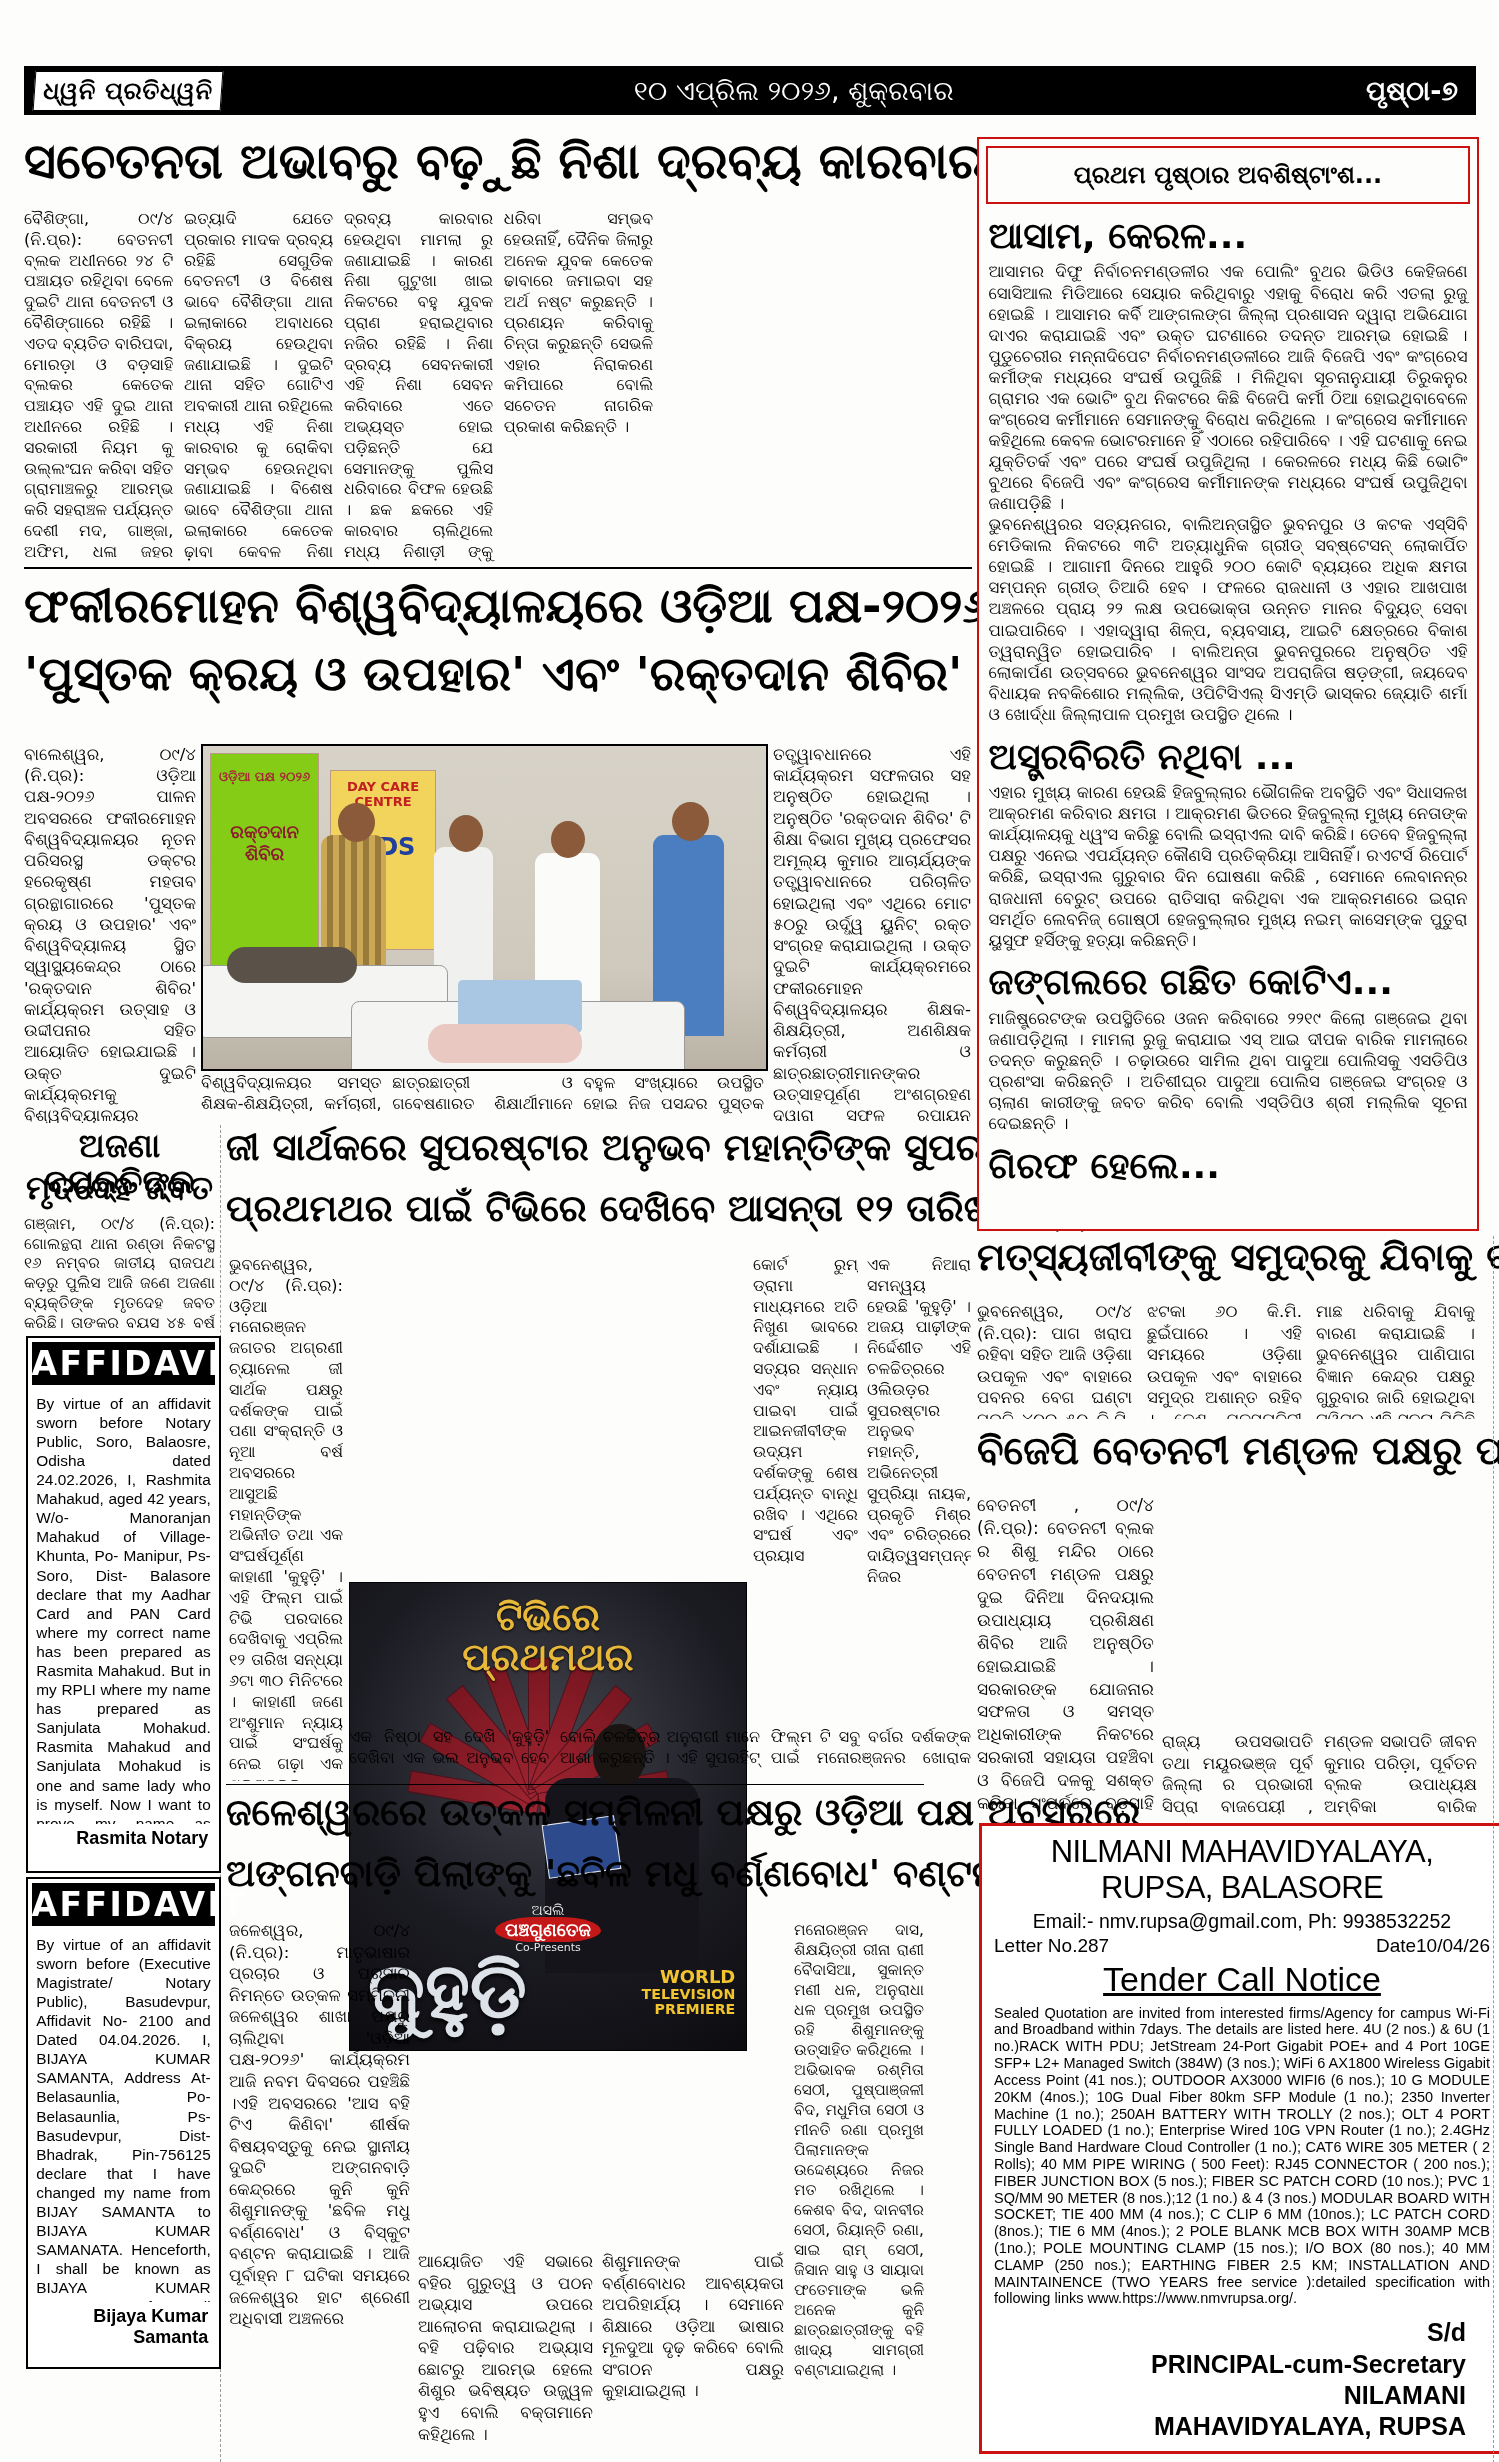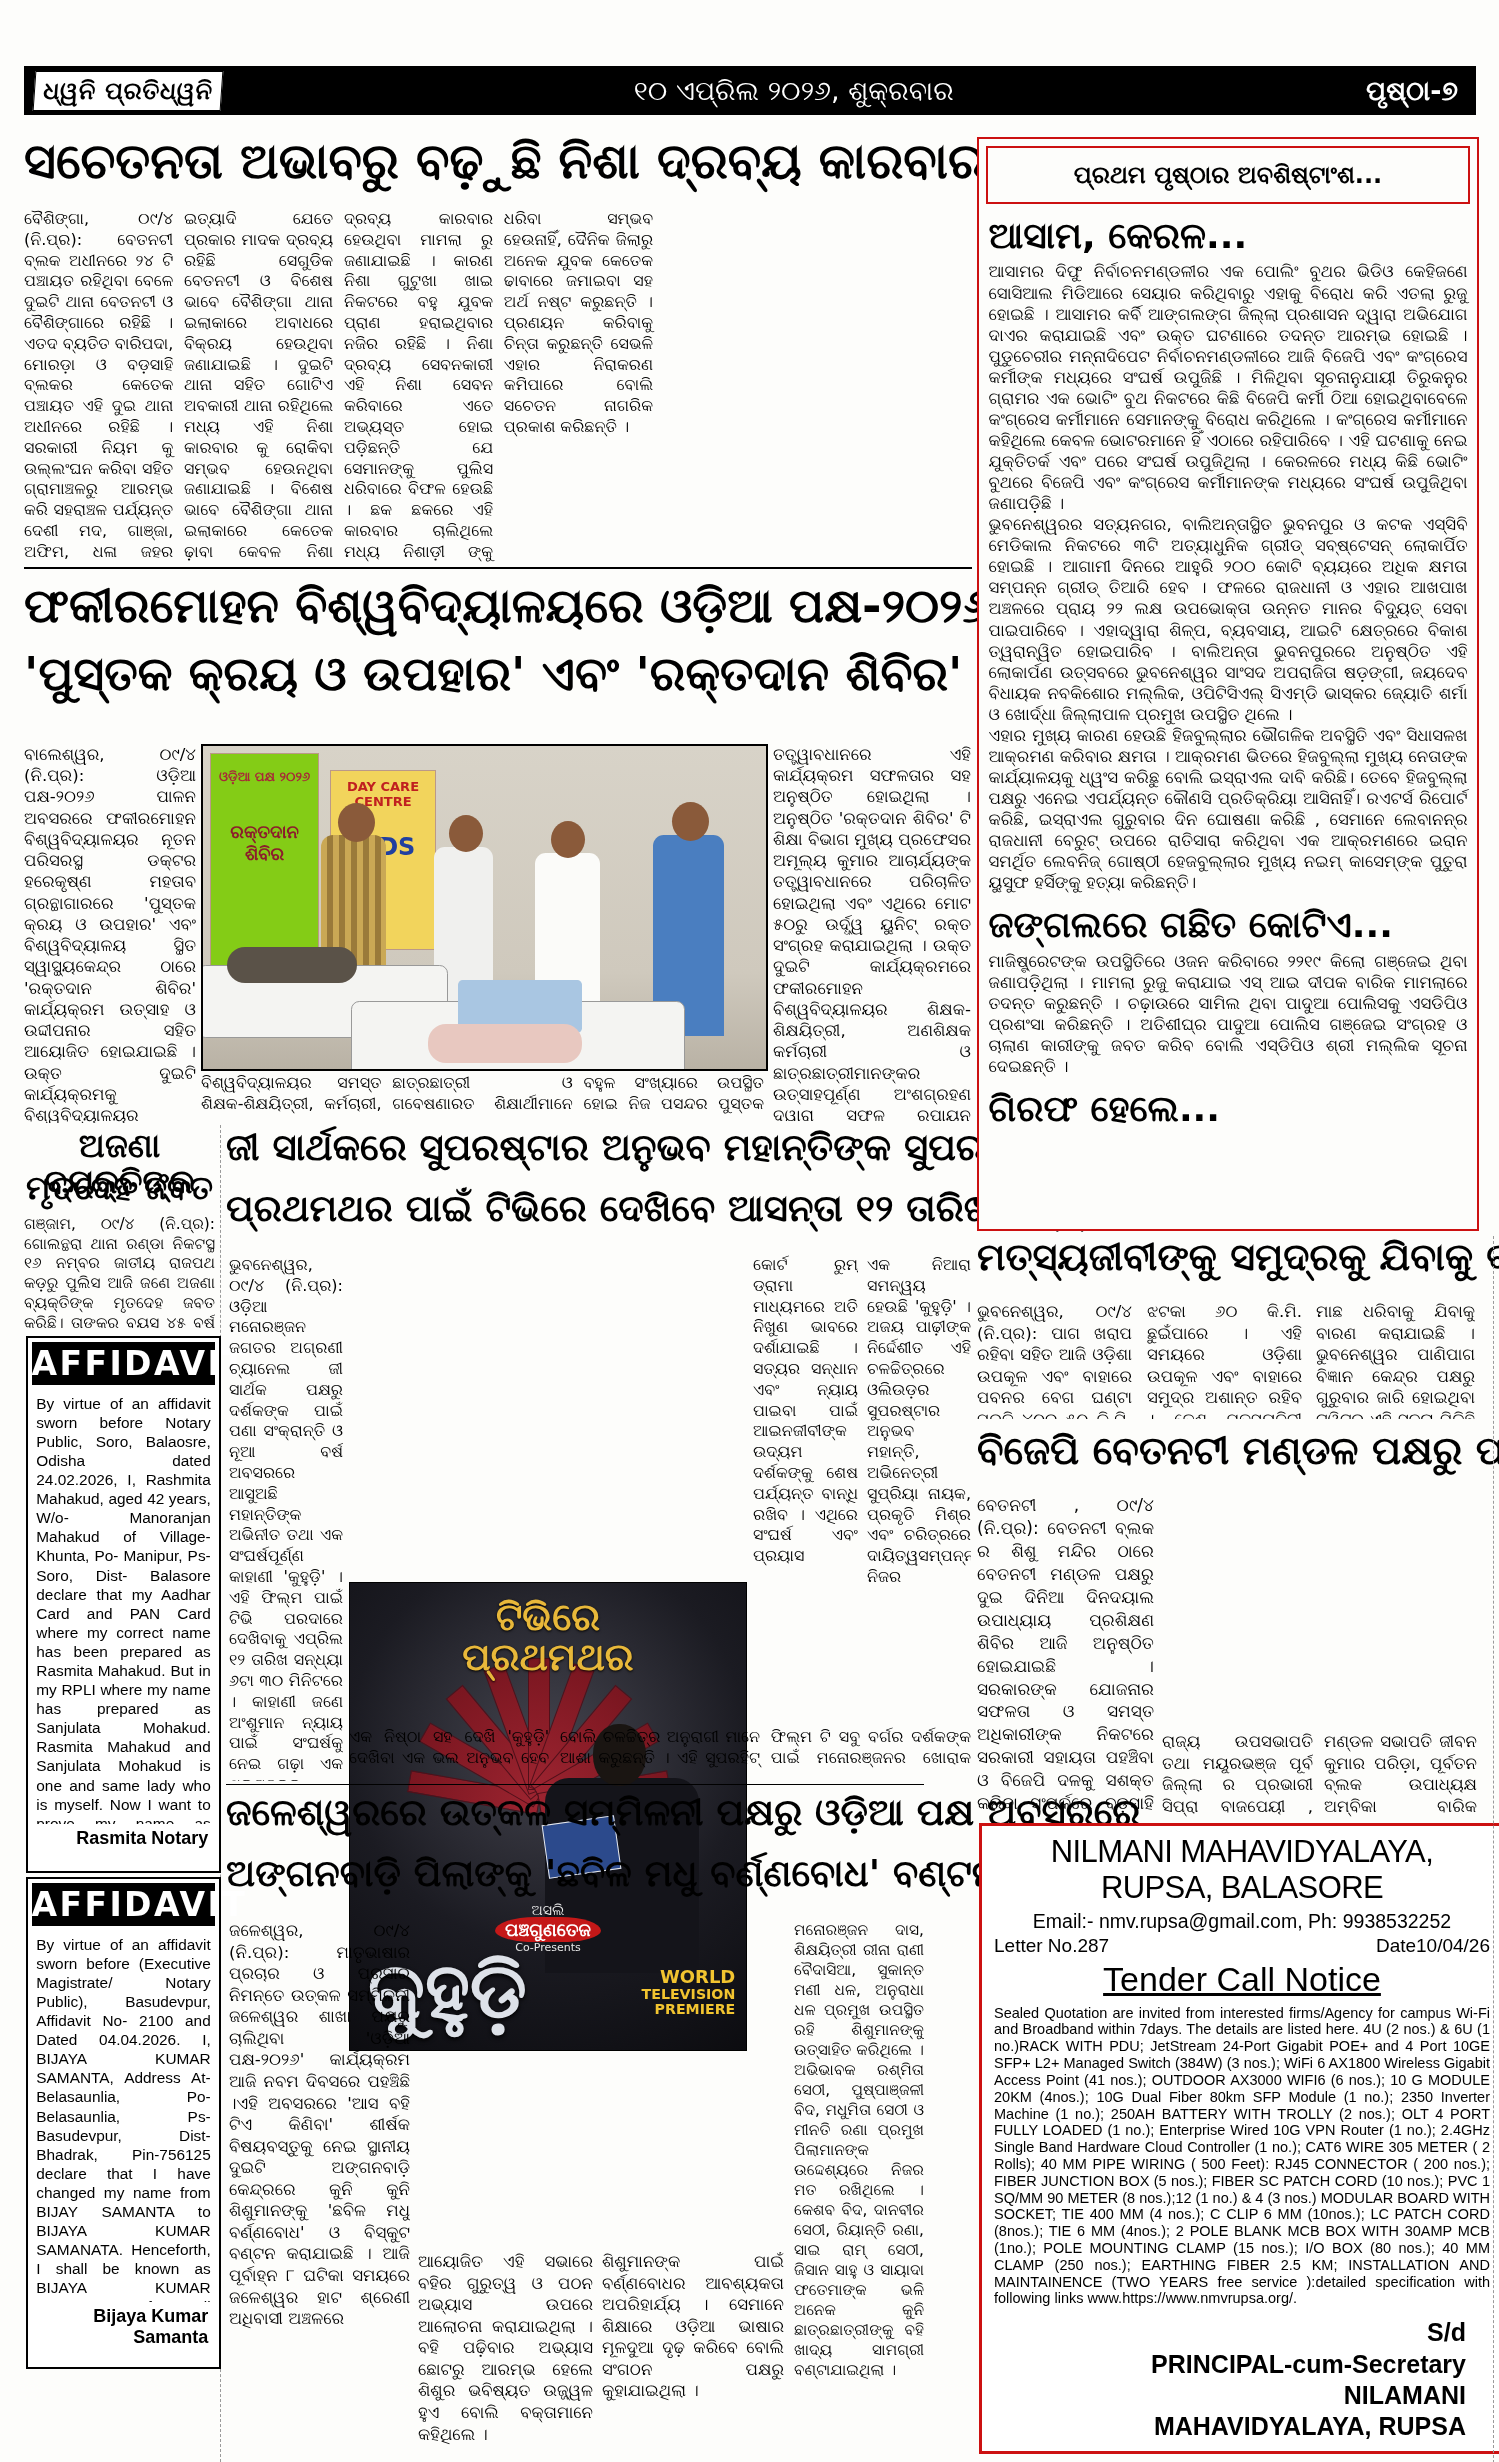--- a/index.html
+++ b/index.html
@@ -220,20 +220,21 @@
 
   <div class="abs ovh jt" style="left:418px;top:2251px;width:175px;height:210px;font-size:16.6px;line-height:1.3;">ଆୟୋଜିତ ଏହି ସଭାରେ ବହିର ଗୁରୁତ୍ୱ ଓ ପଠନ ଅଭ୍ୟାସ ଉପରେ ଆଲୋଚନା କରାଯାଇଥିଲା । ବହି ପଢ଼ିବାର ଅଭ୍ୟାସ ଛୋଟରୁ ଆରମ୍ଭ ହେଲେ ଶିଶୁର ଭବିଷ୍ୟତ ଉଜ୍ଜ୍ୱଳ ହୁଏ ବୋଲି ବକ୍ତାମାନେ କହିଥିଲେ ।</div>
   <div class="abs ovh jt" style="left:602px;top:2251px;width:182px;height:210px;font-size:16.6px;line-height:1.3;">ଶିଶୁମାନଙ୍କ ପାଇଁ ବର୍ଣ୍ଣବୋଧର ଆବଶ୍ୟକତା ଅପରିହାର୍ଯ୍ୟ । ସେମାନେ ଶିକ୍ଷାରେ ଓଡ଼ିଆ ଭାଷାର ମୂଳଦୁଆ ଦୃଢ଼ କରିବେ ବୋଲି ସଂଗଠନ ପକ୍ଷରୁ କୁହାଯାଇଥିଲା ।</div>
 
   <div class="abs redbox ovh" style="left:977px;top:137px;width:498px;height:1090px;">
     <div class="rem-title">ପ୍ରଥମ ପୃଷ୍ଠାର ଅବଶିଷ୍ଟାଂଶ...</div>
     <div class="rem-wrap">
       <div class="rem-head">ଆସାମ, କେରଳ...</div>
       <div class="rem-body">ଆସାମର ଦିଫୁ ନିର୍ବାଚନମଣ୍ଡଳୀର ଏକ ପୋଲିଂ ବୁଥର ଭିଡିଓ କେହିଜଣେ ସୋସିଆଲ ମିଡିଆରେ ସେୟାର କରିଥିବାରୁ ଏହାକୁ ବିରୋଧ କରି ଏତଲା ରୁଜୁ ହୋଇଛି । ଆସାମର କର୍ବି ଆଙ୍ଗଲଙ୍ଗ ଜିଲ୍ଲା ପ୍ରଶାସନ ଦ୍ୱାରା ଅଭିଯୋଗ ଦାଏର କରାଯାଇଛି ଏବଂ ଉକ୍ତ ଘଟଣାରେ ତଦନ୍ତ ଆରମ୍ଭ ହୋଇଛି । ପୁଡୁଚେରୀର ମନ୍ନାଦିପେଟ ନିର୍ବାଚନମଣ୍ଡଳୀରେ ଆଜି ବିଜେପି ଏବଂ କଂଗ୍ରେସ କର୍ମୀଙ୍କ ମଧ୍ୟରେ ସଂଘର୍ଷ ଉପୁଜିଛି । ମିଳିଥିବା ସୂଚନାନୁଯାୟୀ ତିରୁକନୁର ଗ୍ରାମର ଏକ ଭୋଟିଂ ବୁଥ ନିକଟରେ କିଛି ବିଜେପି କର୍ମୀ ଠିଆ ହୋଇଥିବାବେଳେ କଂଗ୍ରେସ କର୍ମୀମାନେ ସେମାନଙ୍କୁ ବିରୋଧ କରିଥିଲେ । କଂଗ୍ରେସ କର୍ମୀମାନେ କହିଥିଲେ କେବଳ ଭୋଟରମାନେ ହିଁ ଏଠାରେ ରହିପାରିବେ । ଏହି ଘଟଣାକୁ ନେଇ ଯୁକ୍ତିତର୍କ ଏବଂ ପରେ ସଂଘର୍ଷ ଉପୁଜିଥିଲା । କେରଳରେ ମଧ୍ୟ କିଛି ଭୋଟିଂ ବୁଥରେ ବିଜେପି ଏବଂ କଂଗ୍ରେସ କର୍ମୀମାନଙ୍କ ମଧ୍ୟରେ ସଂଘର୍ଷ ଉପୁଜିଥିବା ଜଣାପଡ଼ିଛି ।</div>
       <div class="rem-body">ଭୁବନେଶ୍ୱରର ସତ୍ୟନଗର, ବାଲିଅନ୍ତାସ୍ଥିତ ଭୁବନପୁର ଓ କଟକ ଏସ୍‌ସିବି ମେଡିକାଲ ନିକଟରେ ୩ଟି ଅତ୍ୟାଧୁନିକ ଗ୍ରୀଡ୍ ସବ୍‌ଷ୍ଟେସନ୍ ଲୋକାର୍ପିତ ହୋଇଛି । ଆଗାମୀ ଦିନରେ ଆହୁରି ୨୦୦ କୋଟି ବ୍ୟୟରେ ଅଧିକ କ୍ଷମତା ସମ୍ପନ୍ନ ଗ୍ରୀଡ୍ ତିଆରି ହେବ । ଫଳରେ ରାଜଧାନୀ ଓ ଏହାର ଆଖପାଖ ଅଞ୍ଚଳରେ ପ୍ରାୟ ୨୨ ଲକ୍ଷ ଉପଭୋକ୍ତା ଉନ୍ନତ ମାନର ବିଦ୍ୟୁତ୍ ସେବା ପାଇପାରିବେ । ଏହାଦ୍ୱାରା ଶିଳ୍ପ, ବ୍ୟବସାୟ, ଆଇଟି କ୍ଷେତ୍ରରେ ବିକାଶ ତ୍ୱରାନ୍ୱିତ ହୋଇପାରିବ । ବାଲିଅନ୍ତା ଭୁବନପୁରରେ ଅନୁଷ୍ଠିତ ଏହି ଲୋକାର୍ପଣ ଉତ୍ସବରେ ଭୁବନେଶ୍ୱର ସାଂସଦ ଅପରାଜିତା ଷଡ଼ଙ୍ଗୀ, ଜୟଦେବ ବିଧାୟକ ନବକିଶୋର ମଲ୍ଲିକ, ଓପିଟିସିଏଲ୍ ସିଏମ୍‌ଡି ଭାସ୍କର ଜ୍ୟୋତି ଶର୍ମା ଓ ଖୋର୍ଦ୍ଧା ଜିଲ୍ଲାପାଳ ପ୍ରମୁଖ ଉପସ୍ଥିତ ଥିଲେ ।</div>
+      <div class="rem-head">ଅସ୍ତ୍ରବିରତି ନଥିବା ...</div>
       <div class="rem-body">ଏହାର ମୁଖ୍ୟ କାରଣ ହେଉଛି ହିଜବୁଲ୍ଲାର ଭୌଗଳିକ ଅବସ୍ଥିତି ଏବଂ ସିଧାସଳଖ ଆକ୍ରମଣ କରିବାର କ୍ଷମତା । ଆକ୍ରମଣ ଭିତରେ ହିଜବୁଲ୍ଲା ମୁଖ୍ୟ ନେତାଙ୍କ କାର୍ଯ୍ୟାଳୟକୁ ଧ୍ୱଂସ କରିଛୁ ବୋଲି ଇସ୍ରାଏଲ ଦାବି କରିଛି। ତେବେ ହିଜବୁଲ୍ଲା ପକ୍ଷରୁ ଏନେଇ ଏପର୍ଯ୍ୟନ୍ତ କୌଣସି ପ୍ରତିକ୍ରିୟା ଆସିନାହିଁ। ରଏଟର୍ସ ରିପୋର୍ଟ କରିଛି, ଇସ୍ରାଏଲ ଗୁରୁବାର ଦିନ ଘୋଷଣା କରିଛି , ସେମାନେ ଲେବାନନ୍‌ର ରାଜଧାନୀ ବେରୁଟ୍ ଉପରେ ରାତିସାରା କରିଥିବା ଏକ ଆକ୍ରମଣରେ ଇରାନ ସମର୍ଥିତ ଲେବନିଜ୍ ଗୋଷ୍ଠୀ ହେଜବୁଲ୍ଲାର ମୁଖ୍ୟ ନଇମ୍ କାସେମ୍‌ଙ୍କ ପୁତୁରା ୟୁସୁଫ ହର୍ସିଙ୍କୁ ହତ୍ୟା କରିଛନ୍ତି।</div>
       <div class="rem-head">ଜଙ୍ଗଲରେ ଗଛିତ କୋଟିଏ...</div>
       <div class="rem-body">ମାଜିଷ୍ଟ୍ରେଟଙ୍କ ଉପସ୍ଥିତିରେ ଓଜନ କରିବାରେ ୨୨୧୯ କିଲୋ ଗଞ୍ଜେଇ ଥିବା ଜଣାପଡ଼ିଥିଲା । ମାମଲା ରୁଜୁ କରାଯାଇ ଏସ୍ ଆଇ ଦୀପକ ବାରିକ ମାମଲାରେ ତଦନ୍ତ କରୁଛନ୍ତି । ଚଢ଼ାଉରେ ସାମିଲ ଥିବା ପାଦୁଆ ପୋଲିସକୁ ଏସଡିପିଓ ପ୍ରଶଂସା କରିଛନ୍ତି । ଅତିଶୀଘ୍ର ପାଦୁଆ ପୋଲିସ ଗଞ୍ଜେଇ ସଂଗ୍ରହ ଓ ଚାଲାଣ କାରୀଙ୍କୁ ଜବତ କରିବ ବୋଲି ଏସ୍‌ଡିପିଓ ଶ୍ରୀ ମଲ୍ଲିକ ସୂଚନା ଦେଇଛନ୍ତି ।</div>
       <div class="rem-head">ଗିରଫ ହେଲେ...</div>
 
     </div>
   </div>
 
   <div class="abs hd-md ctr" style="left:977px;top:1236px;width:498px;height:57px;font-size:38px;">ମତ୍ସ୍ୟଜୀବୀଙ୍କୁ ସମୁଦ୍ରକୁ ଯିବାକୁ ବାରଣ</div>
   <div class="abs ovh jt" style="left:977px;top:1301px;width:155px;height:118px;font-size:16.6px;line-height:1.3;">ଭୁବନେଶ୍ୱର, ୦୯/୪ (ନି.ପ୍ର): ପାଗ ଖରାପ ରହିବା ସହିତ ଆଜି ଓଡ଼ିଶା ଉପକୂଳ ଏବଂ ବାହାରେ ପବନର ବେଗ ଘଣ୍ଟା ପ୍ରତି ୪୦ରୁ ୫୦ କି.ମି. ତଥା ଏହାର</div>

